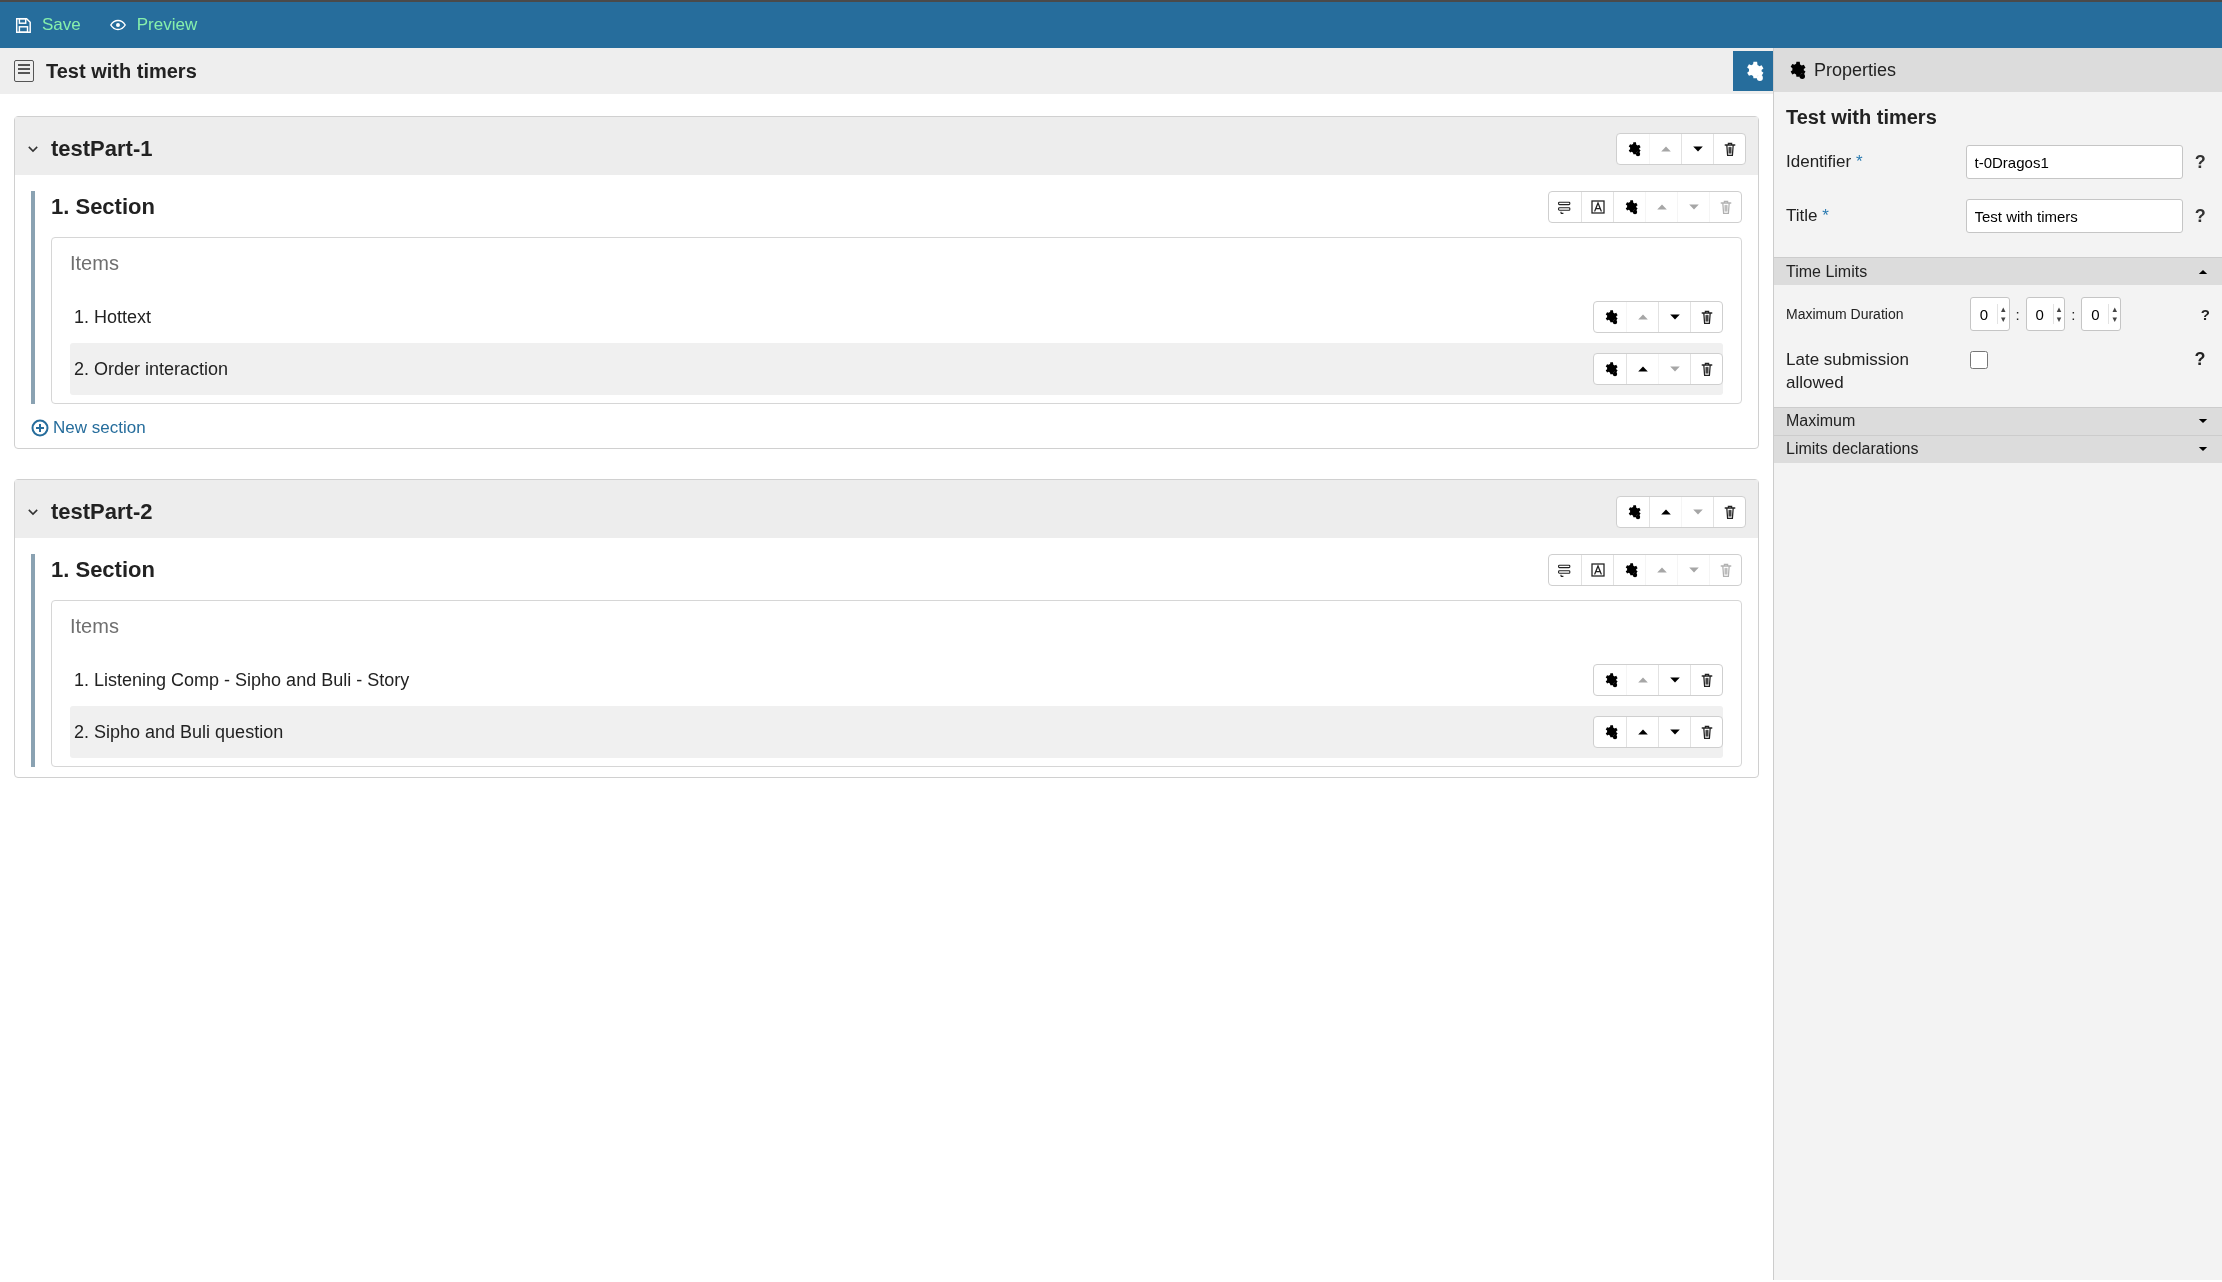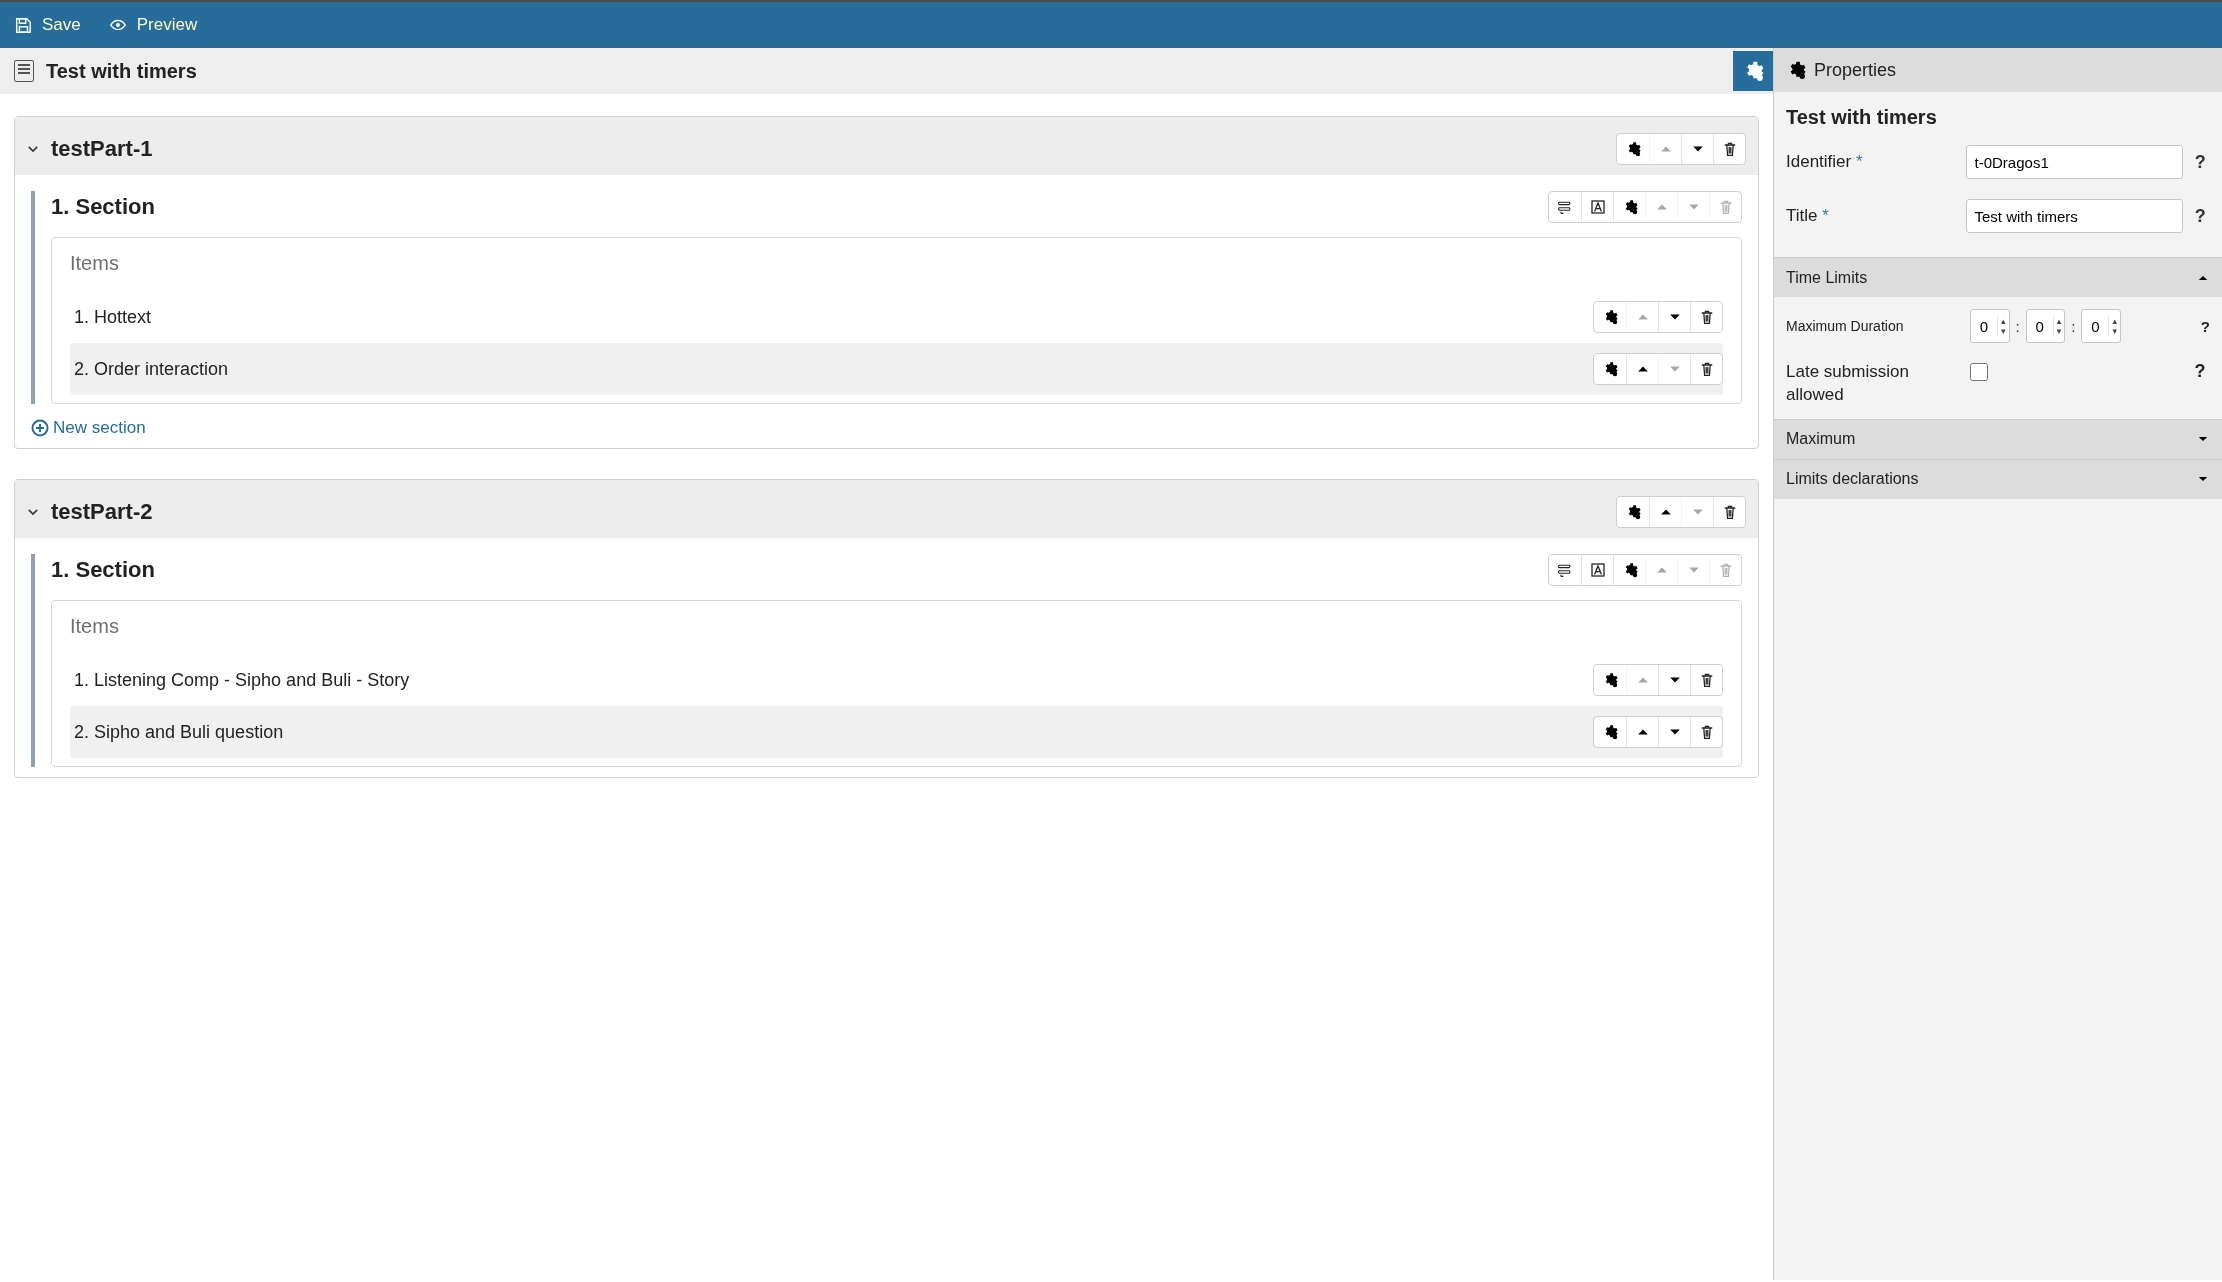--- a/index.html
+++ b/index.html
@@ -17,21 +17,21 @@
     display: flex;
     align-items: center;
     padding: 0 14px;
     gap: 28px;
     border-top: 2px solid #4a4a4a;
   }
   .topbar .btn {
     display: flex;
     align-items: center;
     gap: 10px;
-    color: #fef9c3;
+    color: #86efac;
     font-size: 17px;
     cursor: pointer;
   }
   .topbar .btn svg { width: 18px; height: 18px; }
 
   
   .layout {
     display: flex;
     height: calc(100vh - 50px);
   }
@@ -242,21 +242,21 @@
     width: 20px;
     font-size: 18px;
     font-weight: 700;
     color: #333;
     text-align: center;
     cursor: pointer;
   }
 
   .acc-header {
     background: #dcdcdc;
-    height: 40px;
+    height: 28px;
     display: flex;
     align-items: center;
     justify-content: space-between;
     padding: 0 12px;
     font-size: 16px;
     cursor: pointer;
     border-top: 1px solid #ccc;
   }
   .acc-body {
     padding: 12px;

